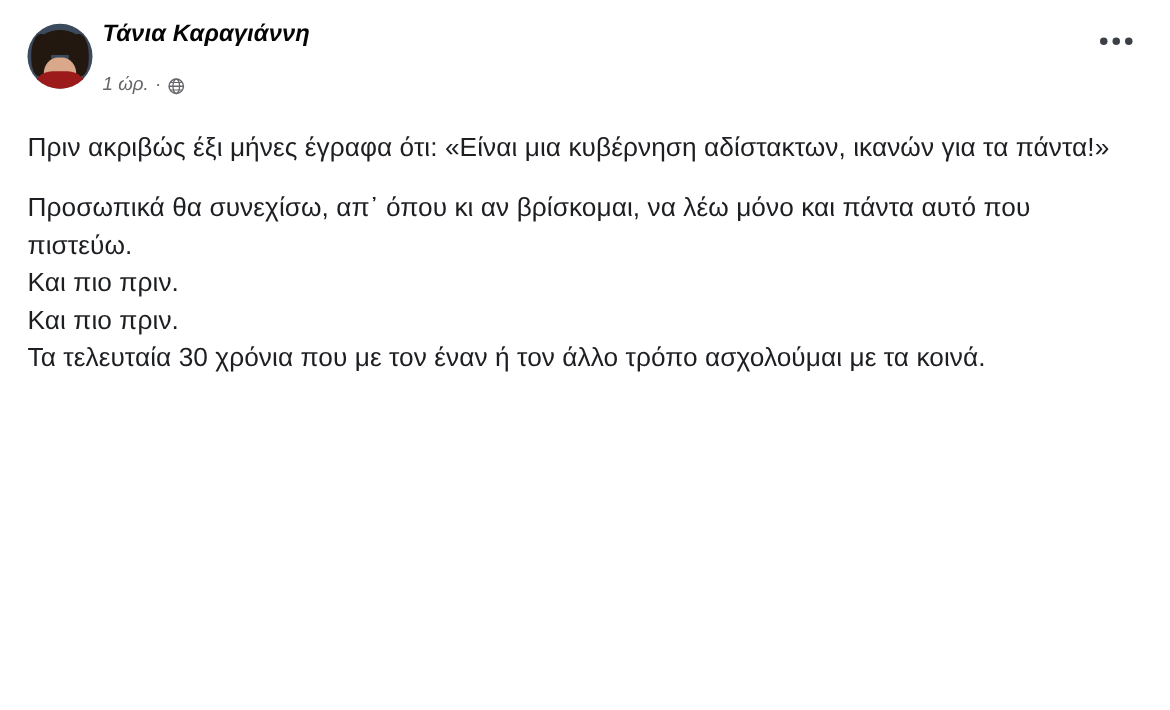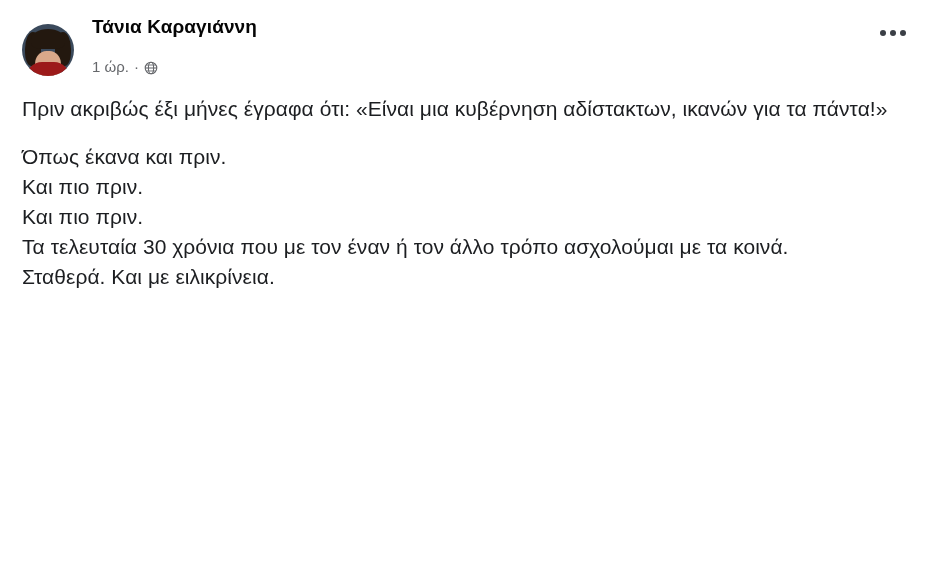--- a/index.html
+++ b/index.html
@@ -20,23 +20,24 @@
     width: 936px;
     height: 568px;
     box-sizing: border-box;
     padding: 14px 22px 0 22px;
     background: #ffffff;
   }
 
   
   .post-header {
     display: flex;
-    align-items: flex-end;
-    gap: 18px;
+    align-items: center;
+    gap: 8px;
     height: 62px;
+    font-style: italic;
   }
 
   .avatar {
     width: 52px;
     height: 52px;
     border-radius: 50%;
     overflow: hidden;
     flex: 0 0 auto;
     background: #3b4a5c;
     position: relative;
@@ -130,21 +131,21 @@
   .menu-dots span {
     width: 6px;
     height: 6px;
     border-radius: 50%;
     background: #3b3f46;
     display: block;
   }
 
   
   .post-body {
-    margin-top: 18px;
+    margin-top: 28px;
     font-size: 21px;
     line-height: 30px;
     color: #1c1e21;
     letter-spacing: 0.05px;
   }
   .post-body p {
     margin: 0;
   }
   .para-gap {
     height: 18px;
@@ -184,20 +185,19 @@
 
   <div class="menu-dots">
     <span></span>
     <span></span>
     <span></span>
   </div>
 
   <div class="post-body">
     <p>Πριν ακριβώς έξι μήνες έγραφα ότι: «Είναι μια κυβέρνηση αδίστακτων, ικανών για τα πάντα!»</p>
     <div class="para-gap"></div>
-    <p>Όπως έκανα και πριν.</p>
+    <p>Προσωπικά θα συνεχίσω, απ᾽ όπου κι αν βρίσκομαι, να λέω μόνο και πάντα αυτό που πιστεύω.</p>
     <p>Και πιο πριν.</p>
     <p>Και πιο πριν.</p>
     <p>Τα τελευταία 30 χρόνια που με τον έναν ή τον άλλο τρόπο ασχολούμαι με τα κοινά.</p>
-    <p>Σταθερά. Και με ειλικρίνεια.</p>
   </div>
 
 </div>
 
 </body></html>

